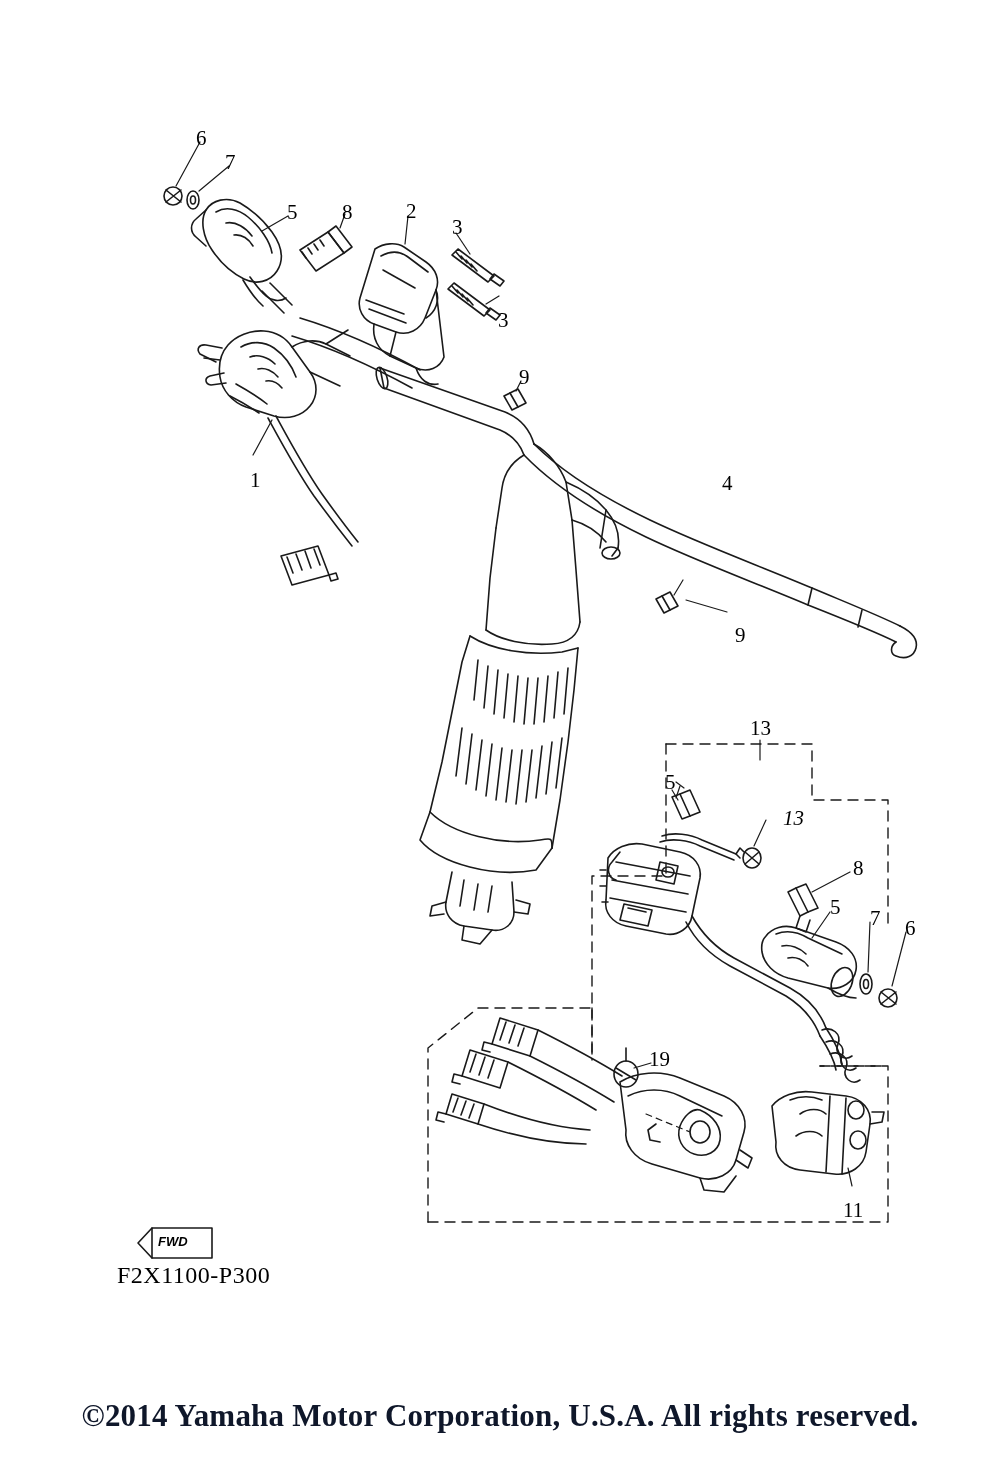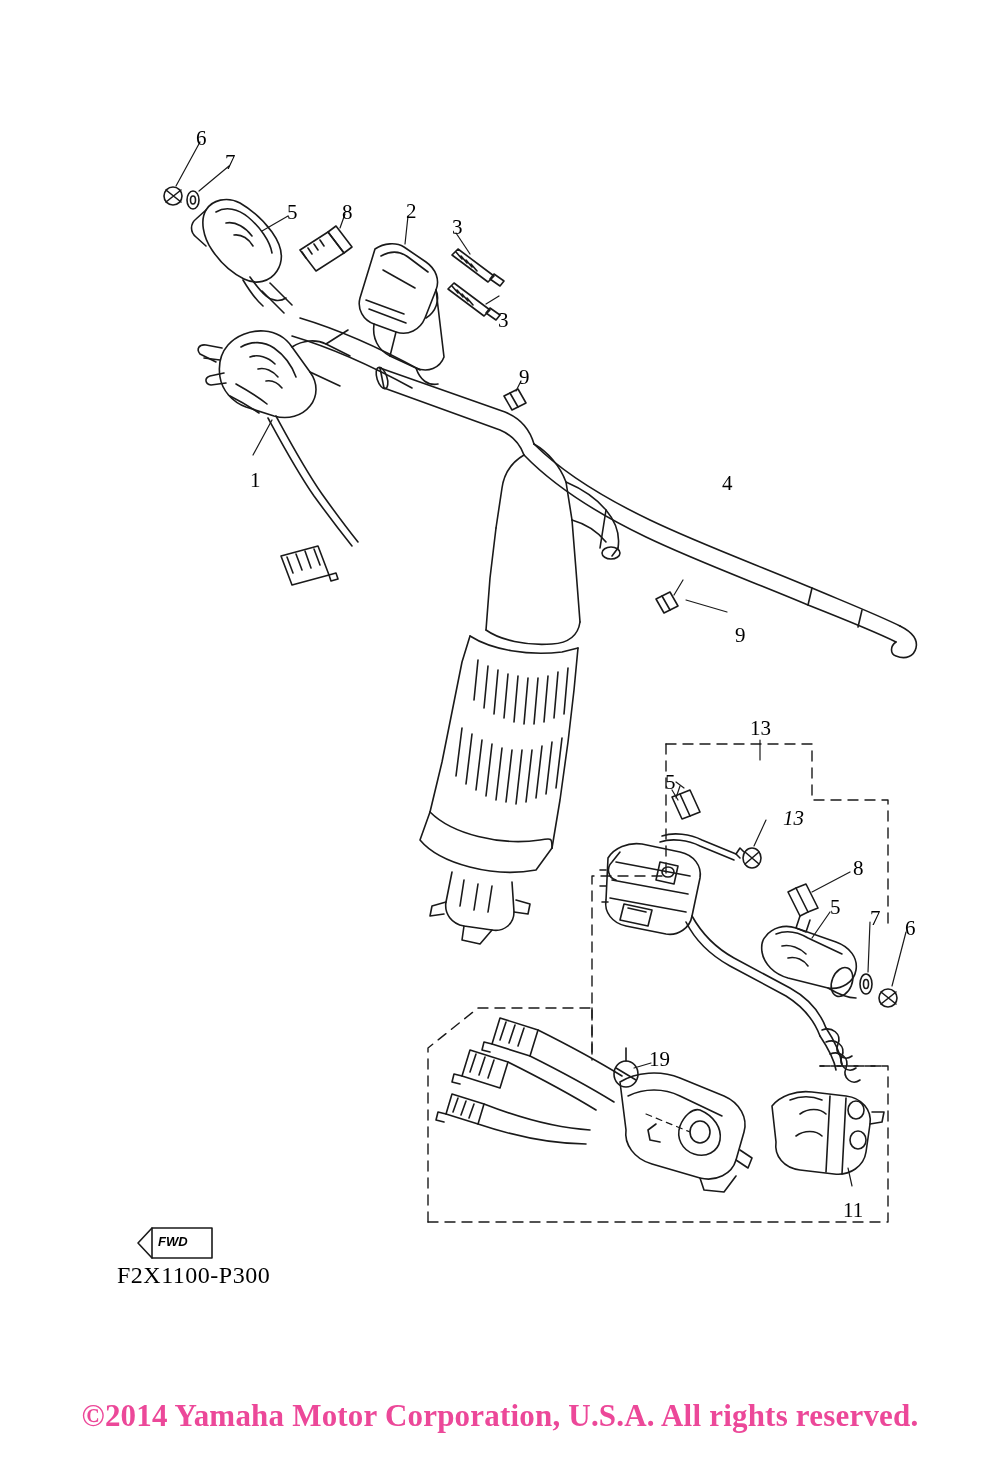--- a/index.html
+++ b/index.html
@@ -53,21 +53,21 @@
   }
   .copyright {
     position: absolute;
     left: 0;
     top: 1398px;
     width: 1000px;
     text-align: center;
     font-family: "Liberation Serif", serif;
     font-size: 31px;
     font-weight: bold;
-    color: #ec4899;
+    color: #0f172a;
     letter-spacing: 0.2px;
   }
 </style>
 </head>
 <body>
 
 <div id="diagram-root">
 
   <svg class="diagram" viewBox="0 0 1000 1457">
     <g fill="none" stroke="#1a1a1a" stroke-width="1.6" stroke-linecap="round" stroke-linejoin="round">

